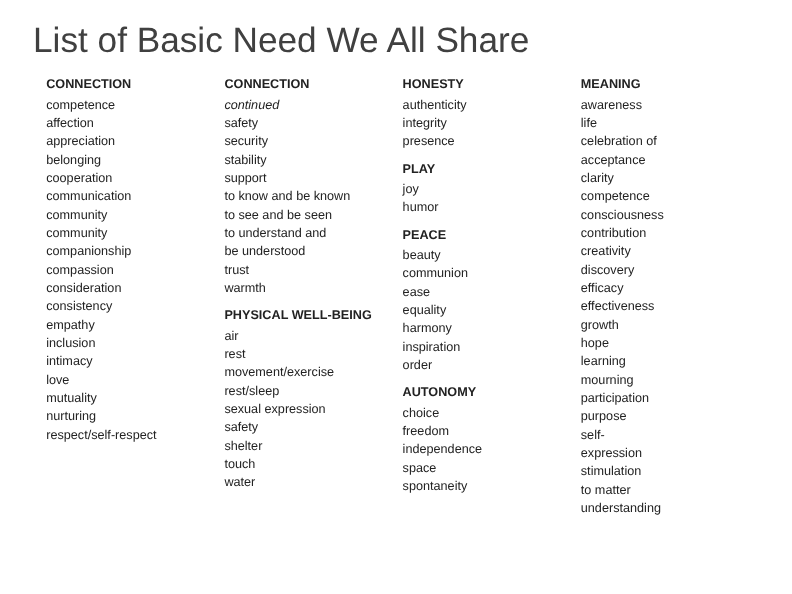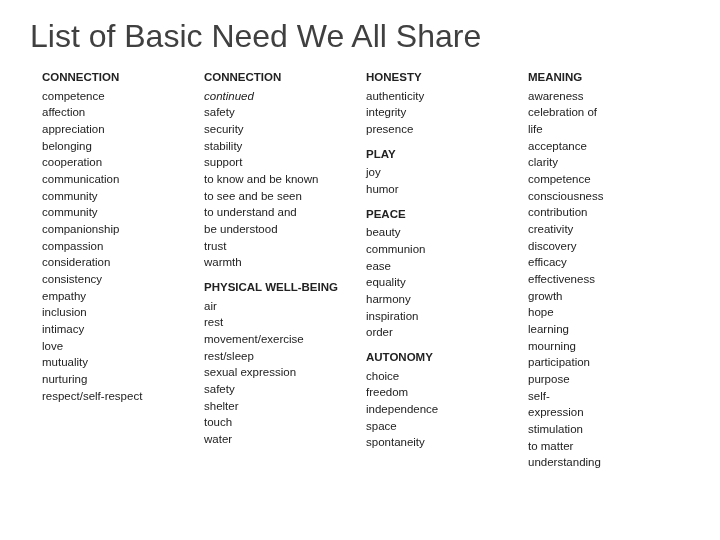--- a/index.html
+++ b/index.html
@@ -119,22 +119,22 @@
         <div class="section-title">AUTONOMY</div>
         <div class="item">choice</div>
         <div class="item">freedom</div>
         <div class="item">independence</div>
         <div class="item">space</div>
         <div class="item">spontaneity</div>
       </div>
       <div class="column">
         <div class="section-title">MEANING</div>
         <div class="item">awareness</div>
+        <div class="item">life</div>
         <div class="item">celebration of</div>
-        <div class="item">life</div>
         <div class="item">acceptance</div>
         <div class="item">clarity</div>
         <div class="item">competence</div>
         <div class="item">consciousness</div>
         <div class="item">contribution</div>
         <div class="item">creativity</div>
         <div class="item">discovery</div>
         <div class="item">efficacy</div>
         <div class="item">effectiveness</div>
         <div class="item">growth</div>

